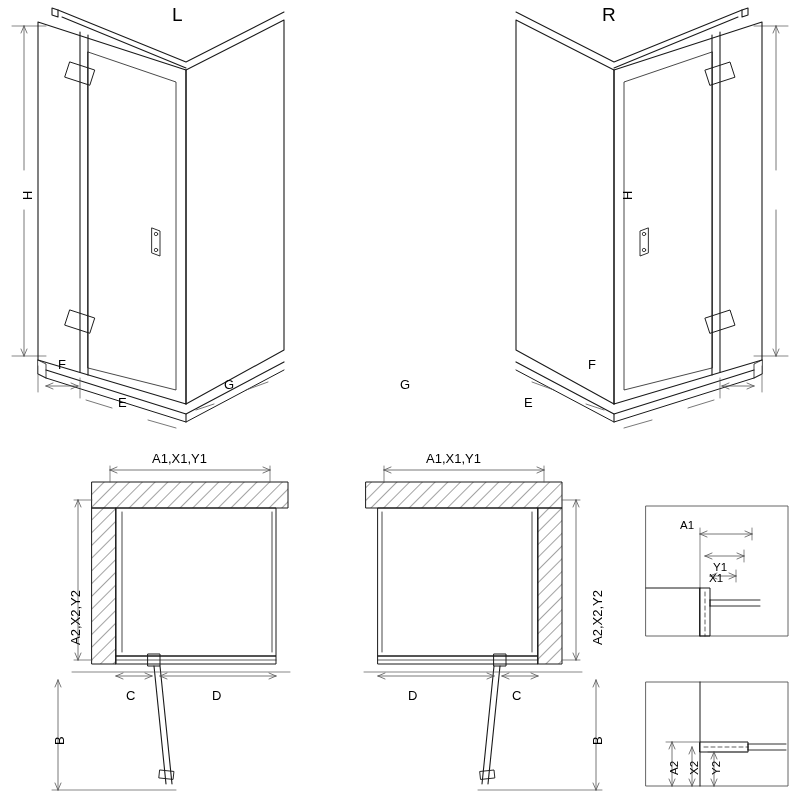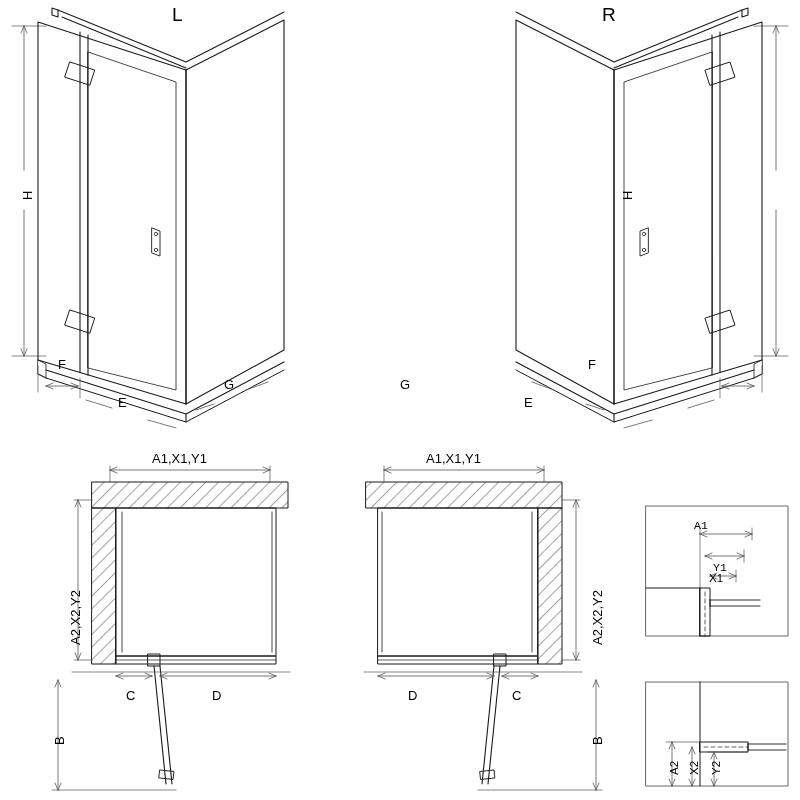--- a/index.html
+++ b/index.html
@@ -303,21 +303,21 @@
   <div class="lbl lbl-mid" style="left:126px; top:688px;">C</div>
   <div class="lbl lbl-mid" style="left:212px; top:688px;">D</div>
   <div class="lbl lbl-mid rot90" style="left:52px; top:745px;">B</div>
 
   <div class="lbl lbl-mid" style="left:426px; top:451px;">A1,X1,Y1</div>
   <div class="lbl lbl-mid rot90" style="left:590px; top:645px;">A2,X2,Y2</div>
   <div class="lbl lbl-mid" style="left:408px; top:688px;">D</div>
   <div class="lbl lbl-mid" style="left:512px; top:688px;">C</div>
   <div class="lbl lbl-mid rot90" style="left:590px; top:745px;">B</div>
 
-  <div class="lbl lbl-sm" style="left:694px; top:519px;font-family:Liberation Mono, monospace;">A1</div>
+  <div class="lbl lbl-sm" style="left:680px; top:519px;">A1</div>
   <div class="lbl lbl-sm" style="left:709px; top:572px;">X1</div>
-  <div class="lbl lbl-sm" style="left:713px; top:561px;font-family:Liberation Mono, monospace;">Y1</div>
+  <div class="lbl lbl-sm" style="left:713px; top:561px;">Y1</div>
 
   <div class="lbl lbl-sm rot90" style="left:668px; top:775px;">A2</div>
   <div class="lbl lbl-sm rot90" style="left:688px; top:775px;">X2</div>
   <div class="lbl lbl-sm rot90" style="left:710px; top:775px;">Y2</div>
 
 </div>
 
 </body></html>

